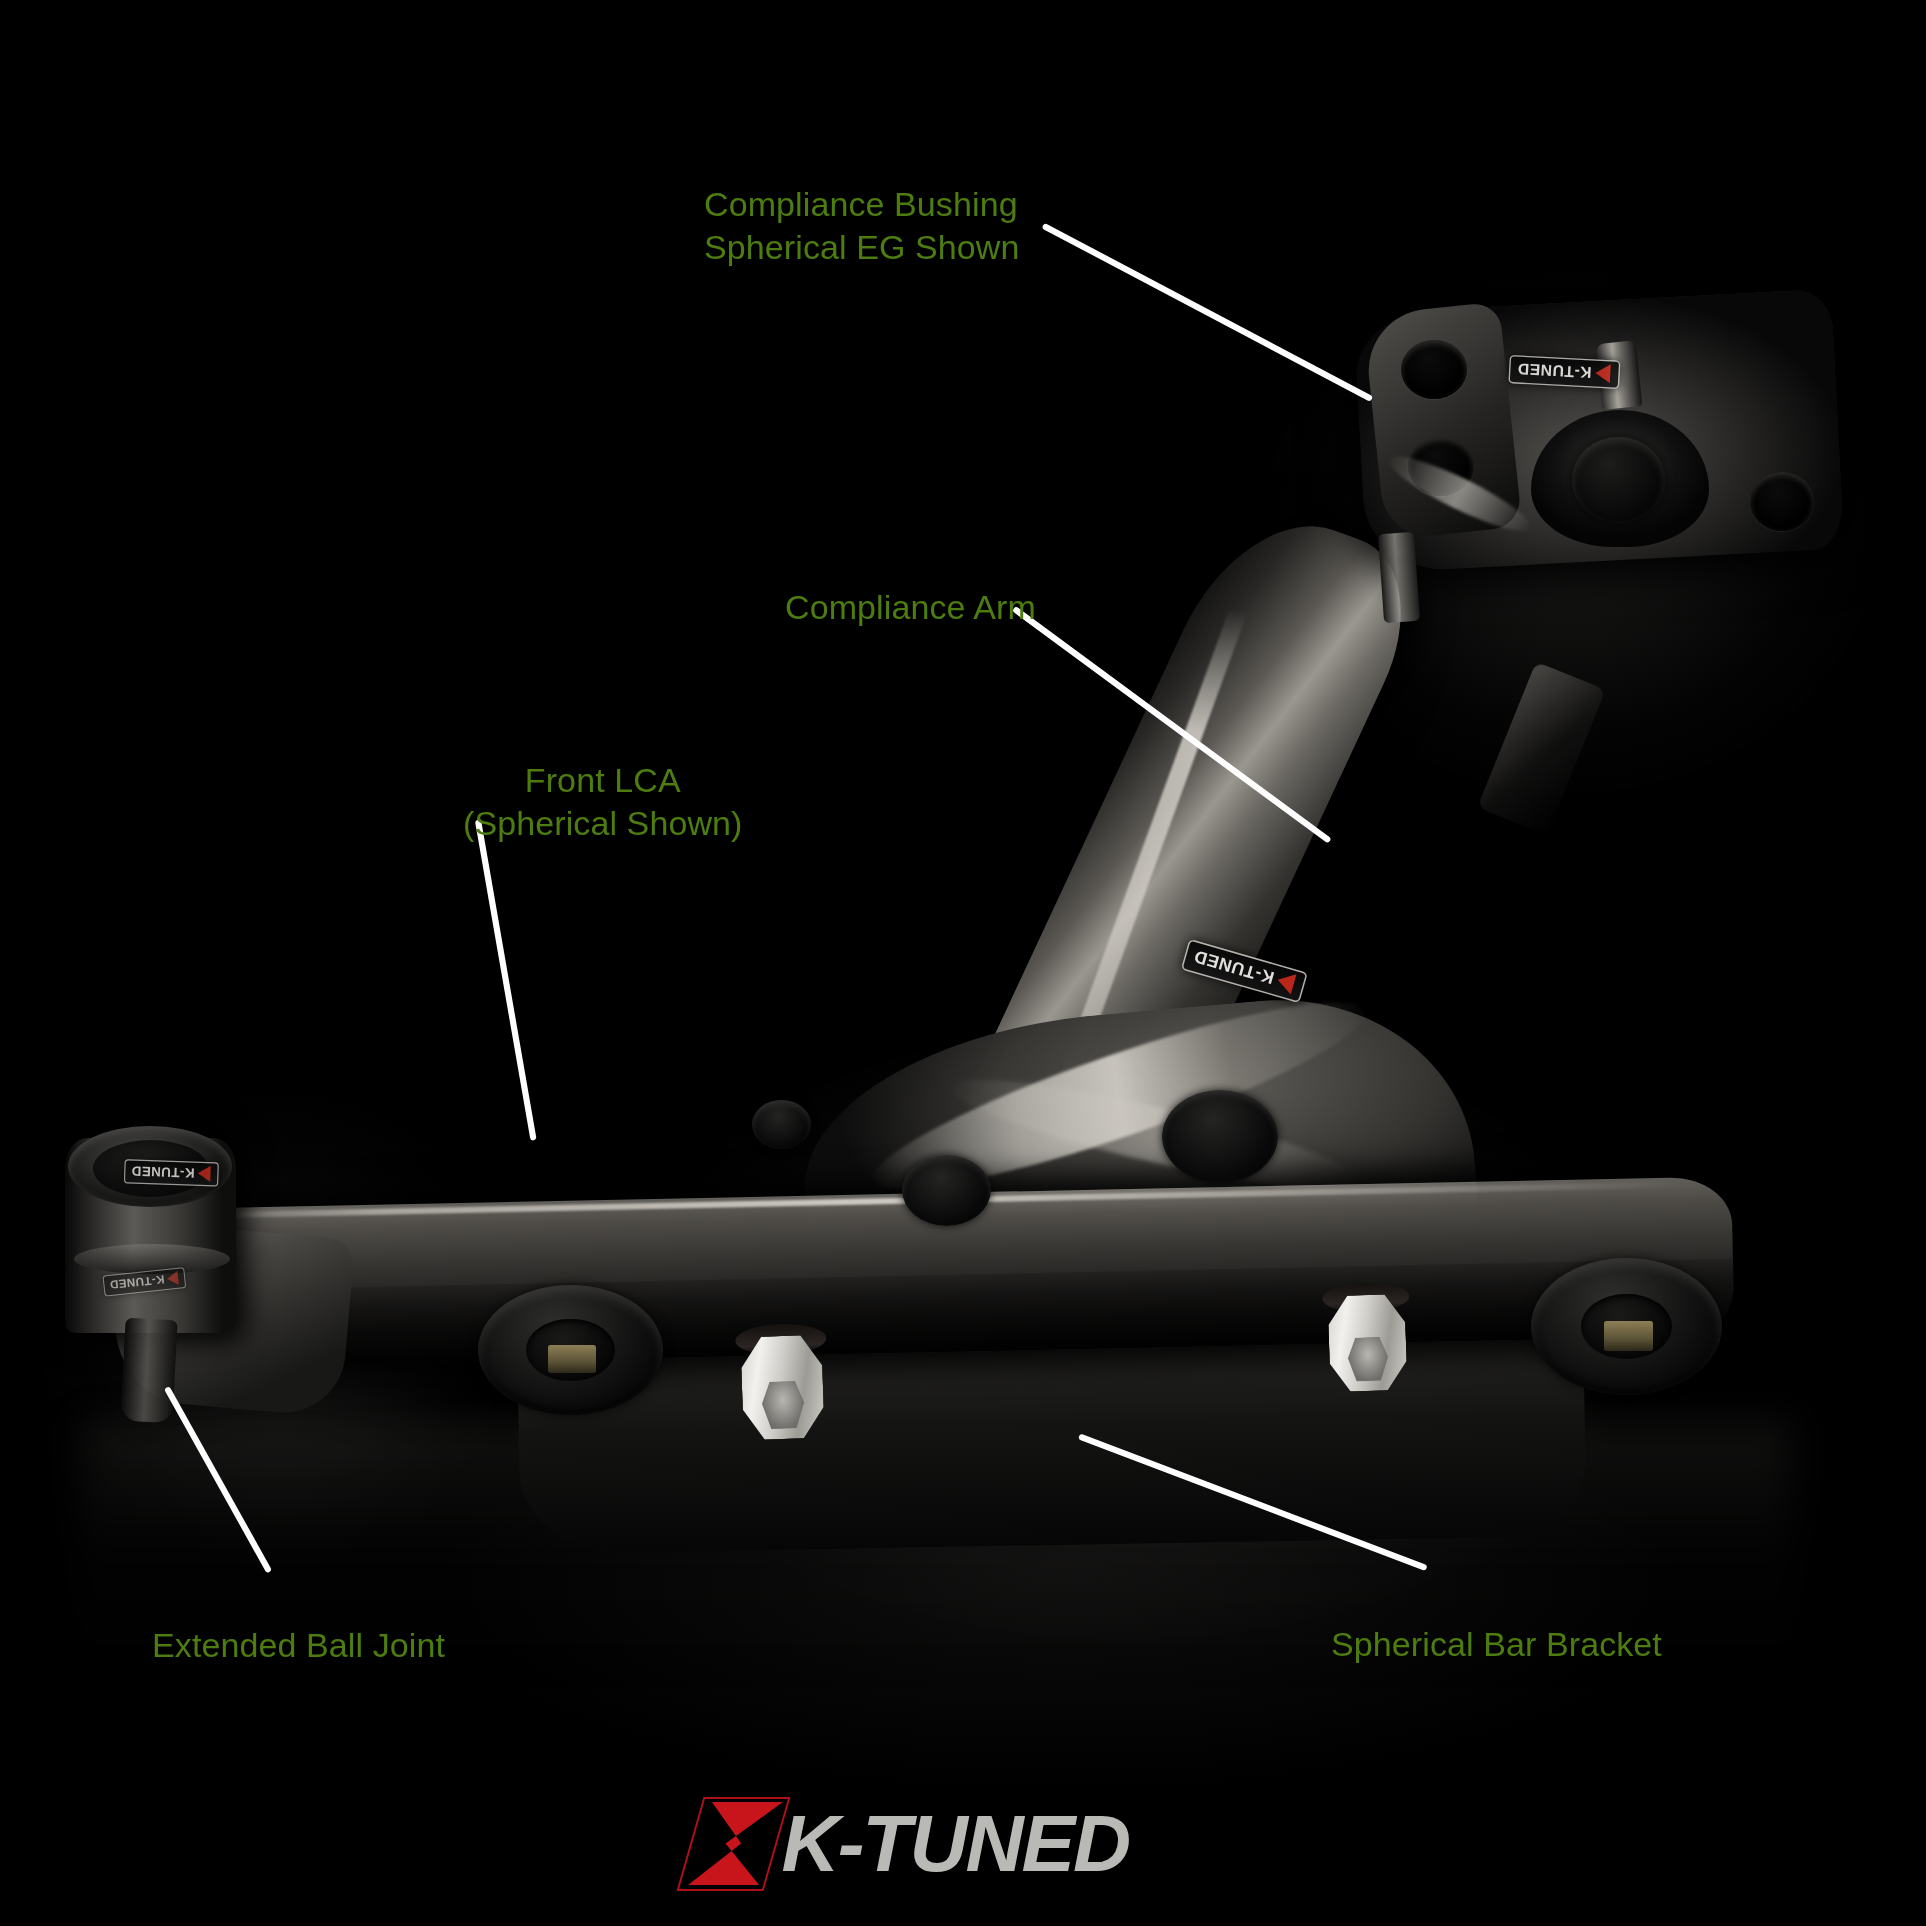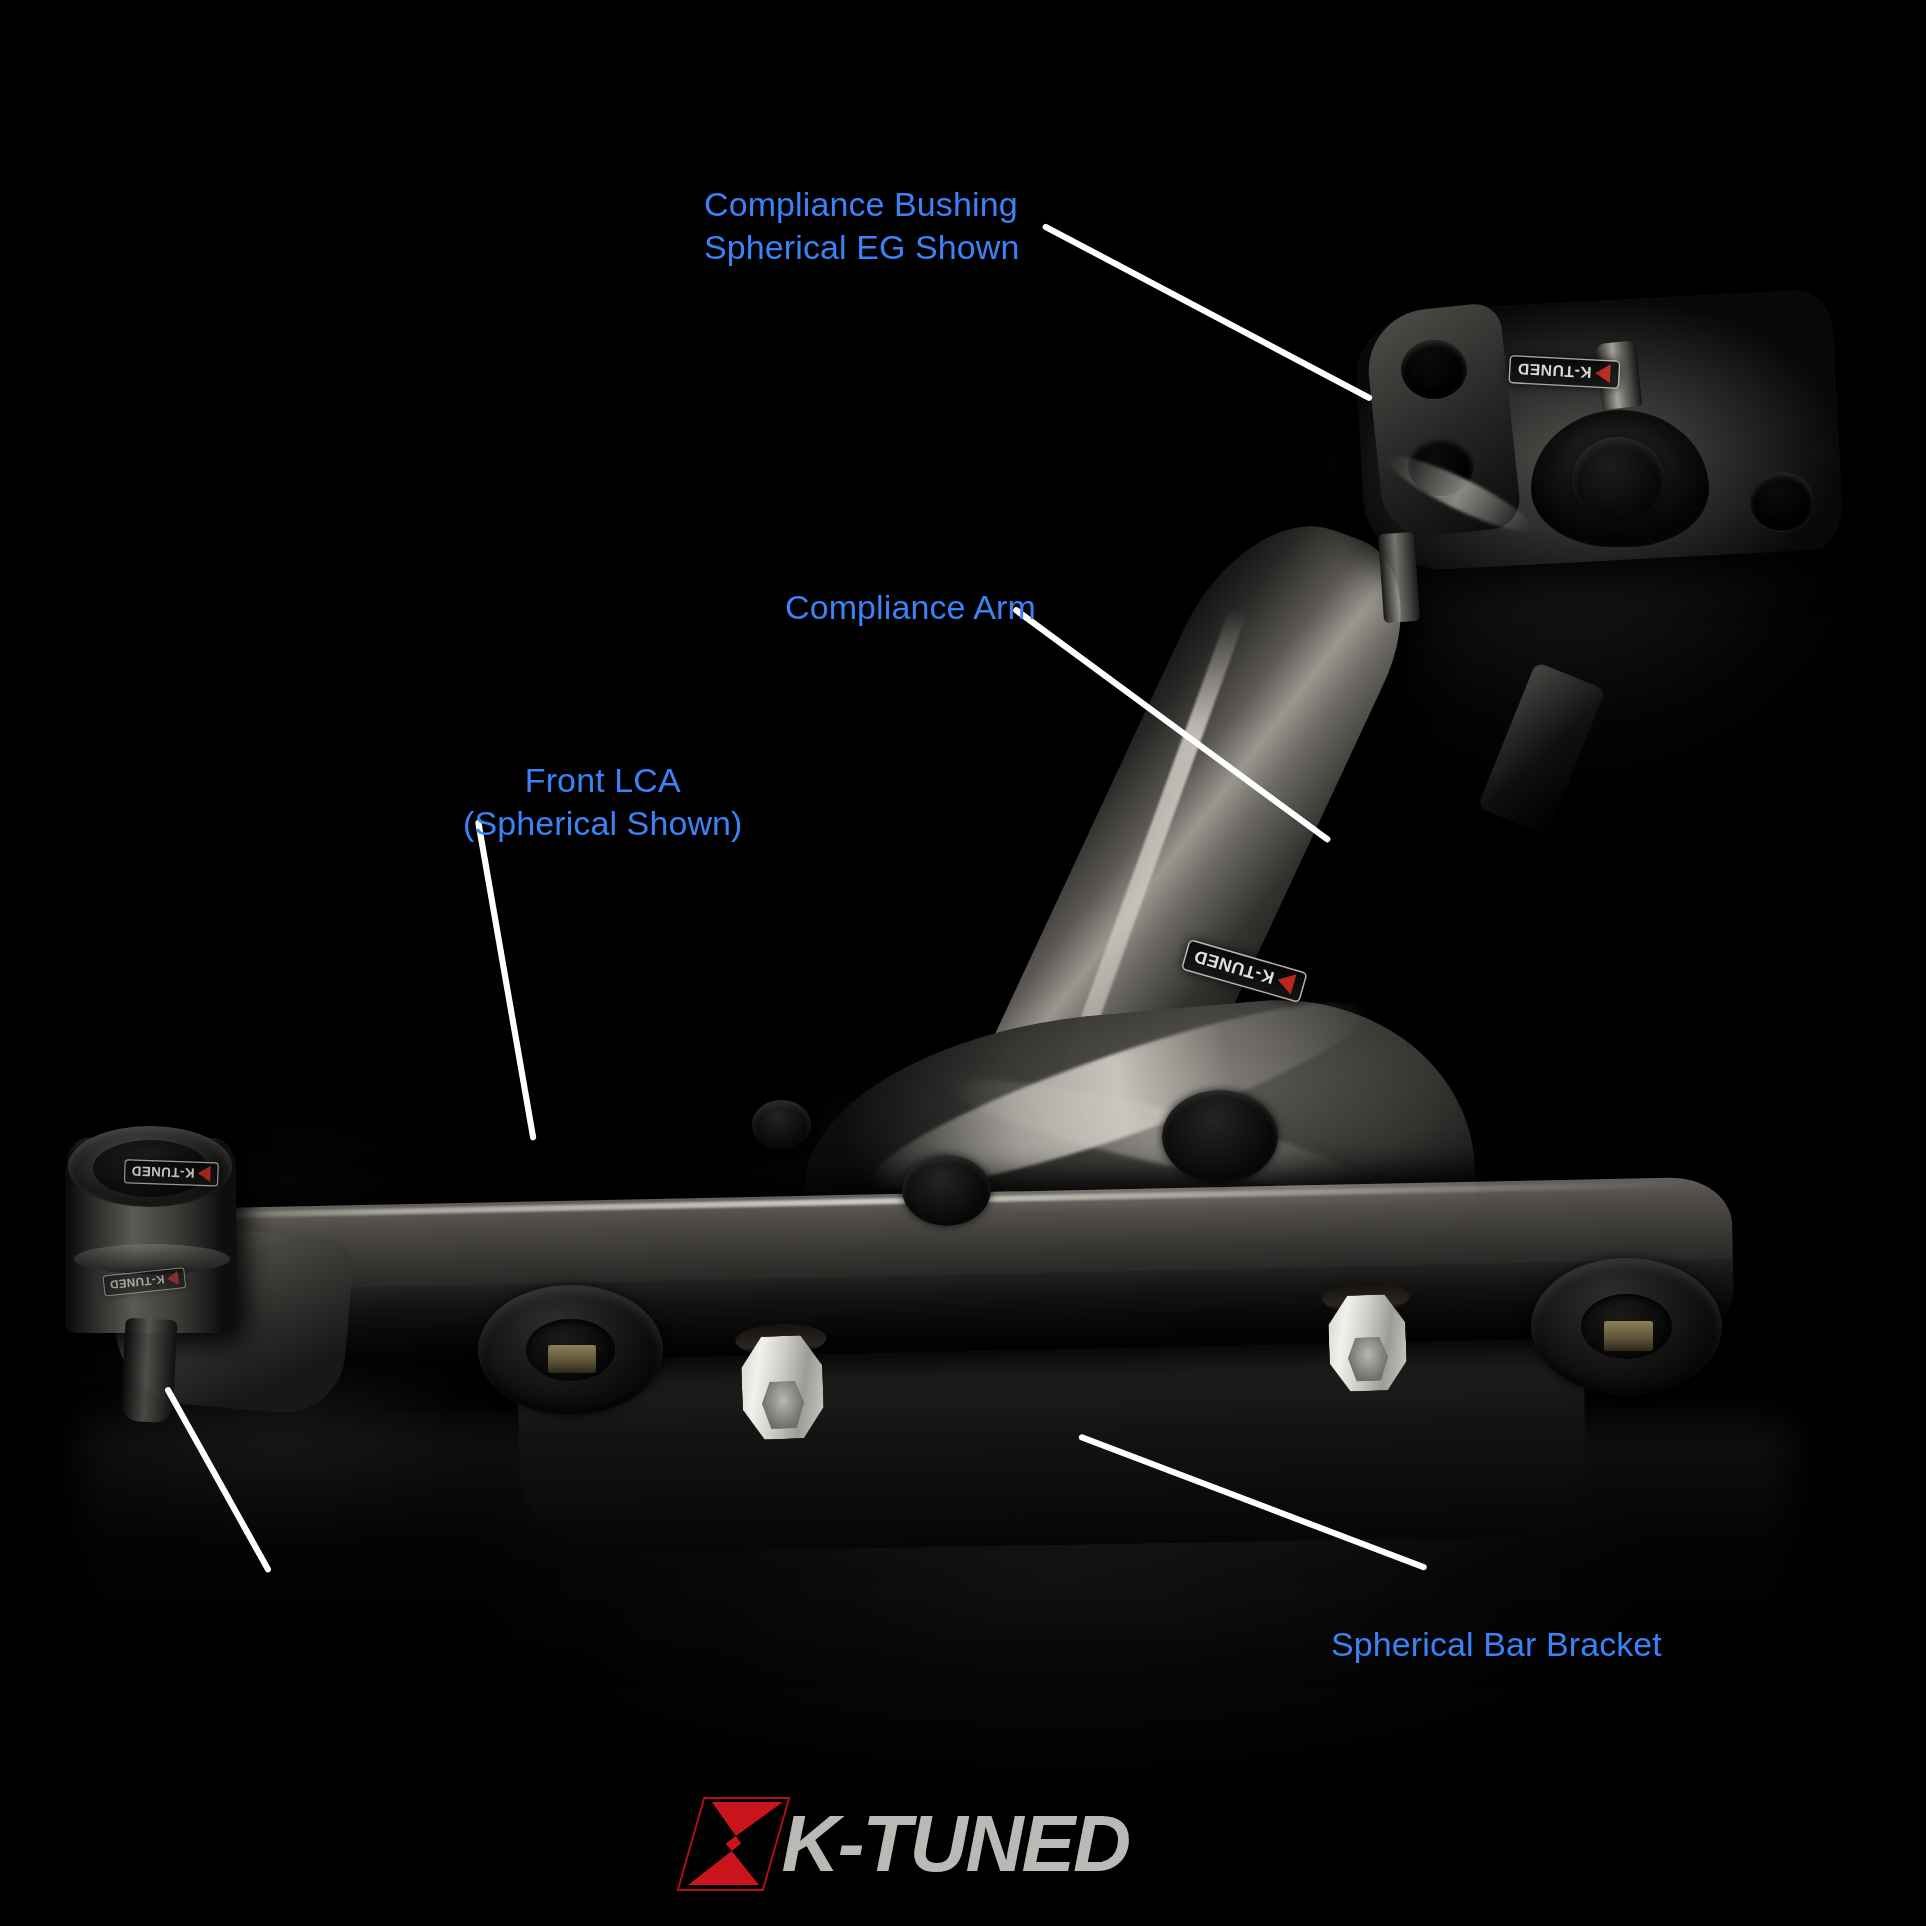--- a/index.html
+++ b/index.html
@@ -304,21 +304,21 @@
   .boss{position:absolute;border-radius:50%;
     background:radial-gradient(ellipse at 44% 32%,#242423,#080808 66%,#020202 92%);
     box-shadow:inset 0 3.4px 6.8px rgba(170,168,162,.18),0 0 8.2px rgba(0,0,0,.8);}
   .boss.p1{left:902px;top:1155px;width:89px;height:71px;}
   .boss.p2{left:1162px;top:1090px;width:116px;height:93px;}
   .boss.p3{left:752px;top:1100px;width:59px;height:49px;}
 
   
   .callout{
     position:absolute;
-    color:#3b82f6;
+    color:#4d7c0f;
     font-size:34px;
     line-height:1.26;
     white-space:pre-line;
     letter-spacing:0.1px;
   }
   .callout.ctr{text-align:center;}
   svg.leaders{position:absolute;inset:0;width:100%;height:100%;pointer-events:none;}
 
   
   .logo{
@@ -450,20 +450,23 @@
     <span>Compliance Bushing
 Spherical EG Shown</span>
   </div>
   <div class="callout" style="left: 785px; top: 543px;">
     <span>Compliance Arm</span>
   </div>
   <div class="callout ctr" style="left: 463px; top: 716px; text-align: center;">
     <span>Front LCA
 (Spherical Shown)</span>
   </div>
+  <div class="callout" style="left: 152px; top: 1581px;">
+    <span>Extended Ball Joint</span>
+  </div>
   <div class="callout" style="left: 1331px; top: 1580px;">
     <span>Spherical Bar Bracket</span>
   </div>
 
   <div class="logo">
     <span class="kicon">
       <span class="frame"></span>
       <span class="arrow"></span>
     </span>
     <span class="wordmark">K-TUNED</span>

